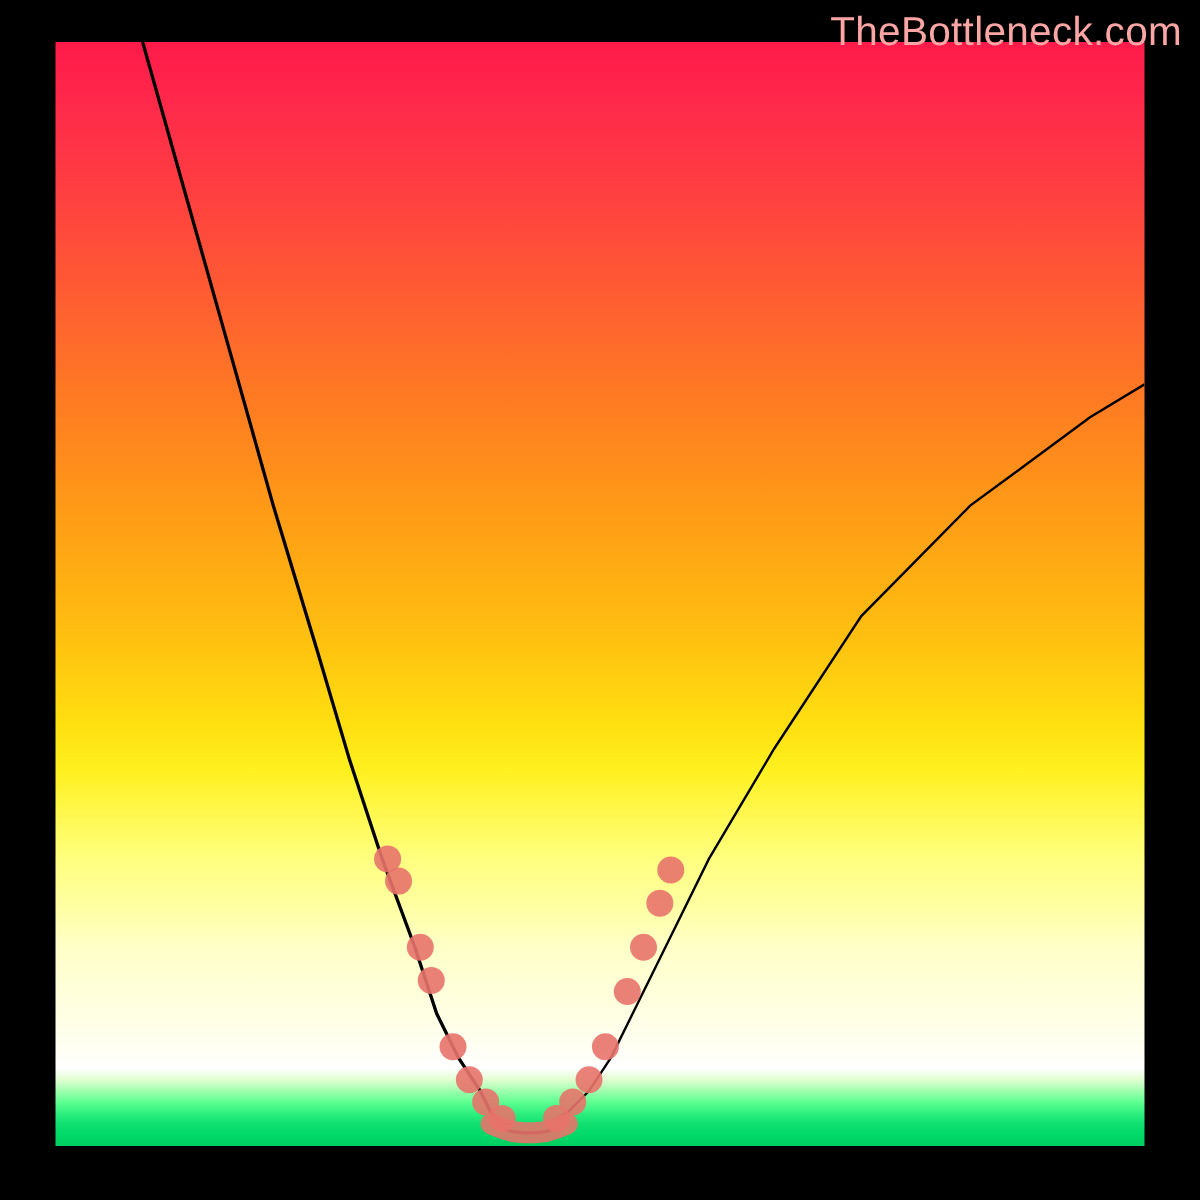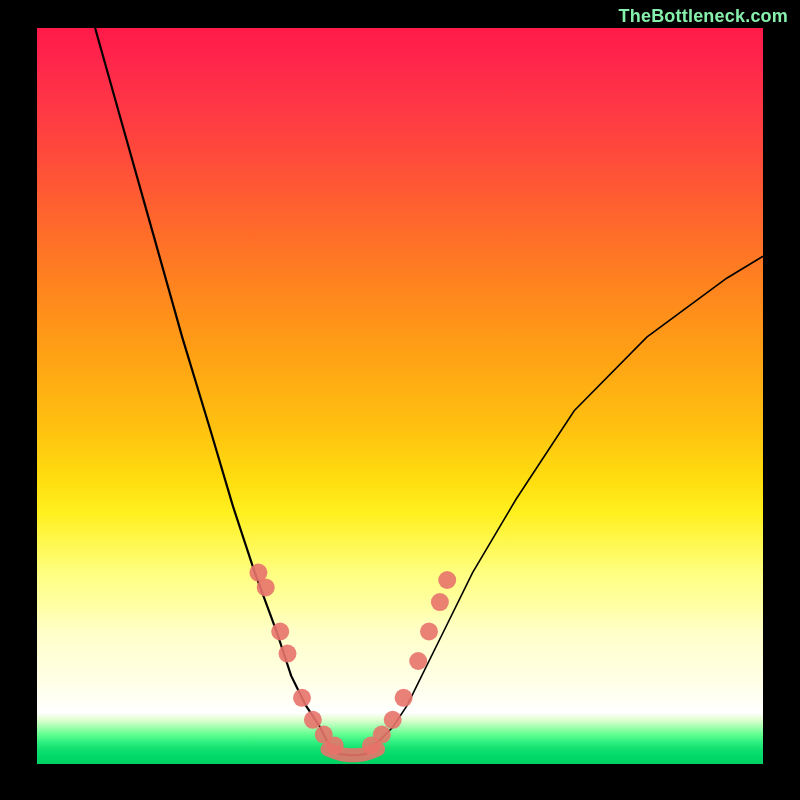--- a/index.html
+++ b/index.html
@@ -8,23 +8,23 @@
     height: 800px;
     background: #000;
     position: relative;
     overflow: hidden;
     font-family: Arial, sans-serif;
   }
   .watermark {
     position: absolute;
     top: 6px;
     right: 12px;
-    color: #86efac;
-    font-size: 18px;
-    font-weight: 700;
+    color: #fca5a5;
+    font-size: 27px;
+    font-weight: 400;
     z-index: 10;
     letter-spacing: 0.2px;
   }
   .plot-area {
     position: absolute;
     left: 37px;
     top: 28px;
     width: 726px;
     height: 736px;
   }

